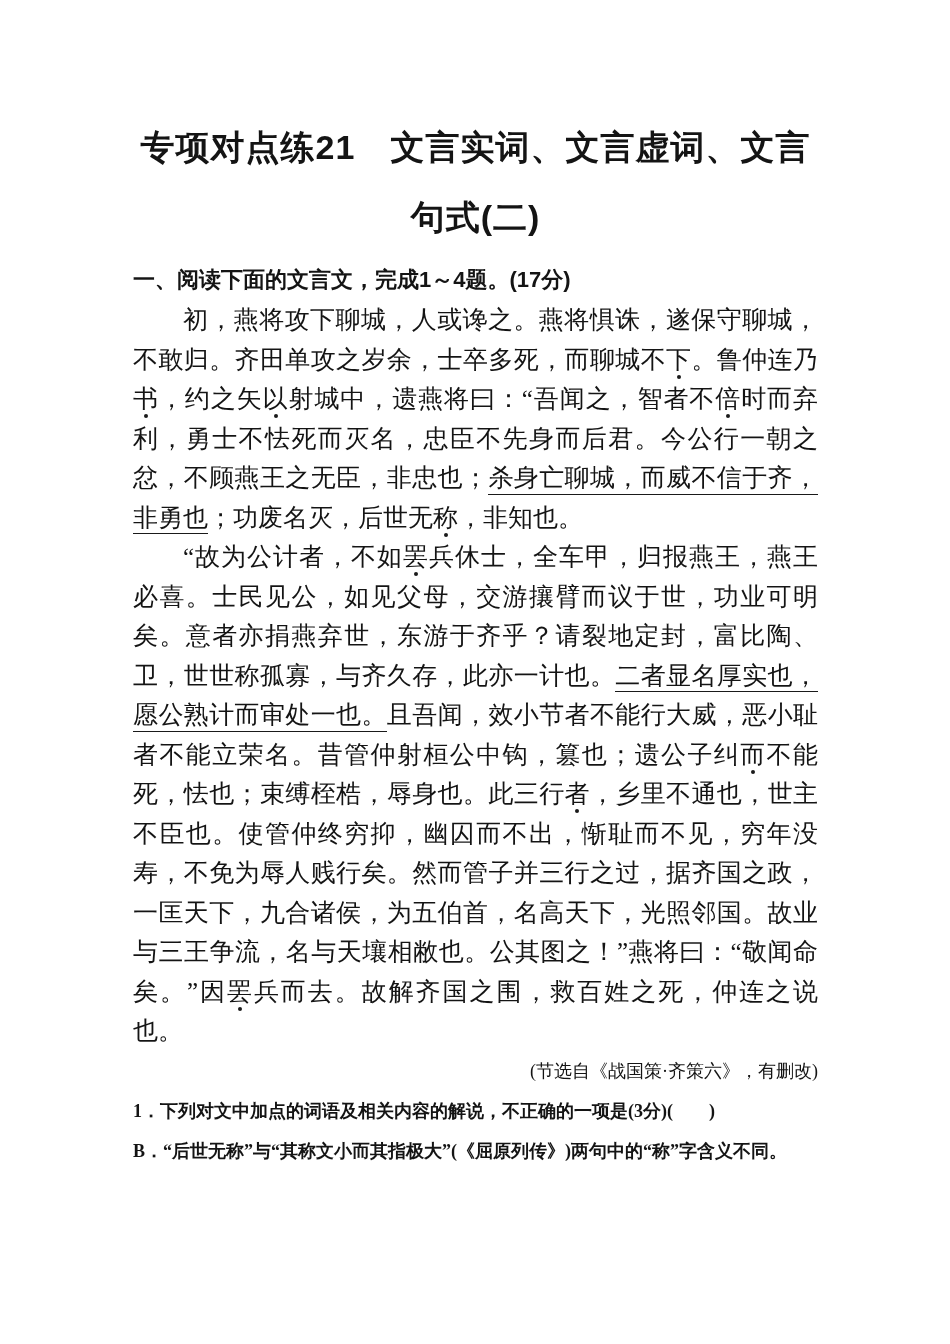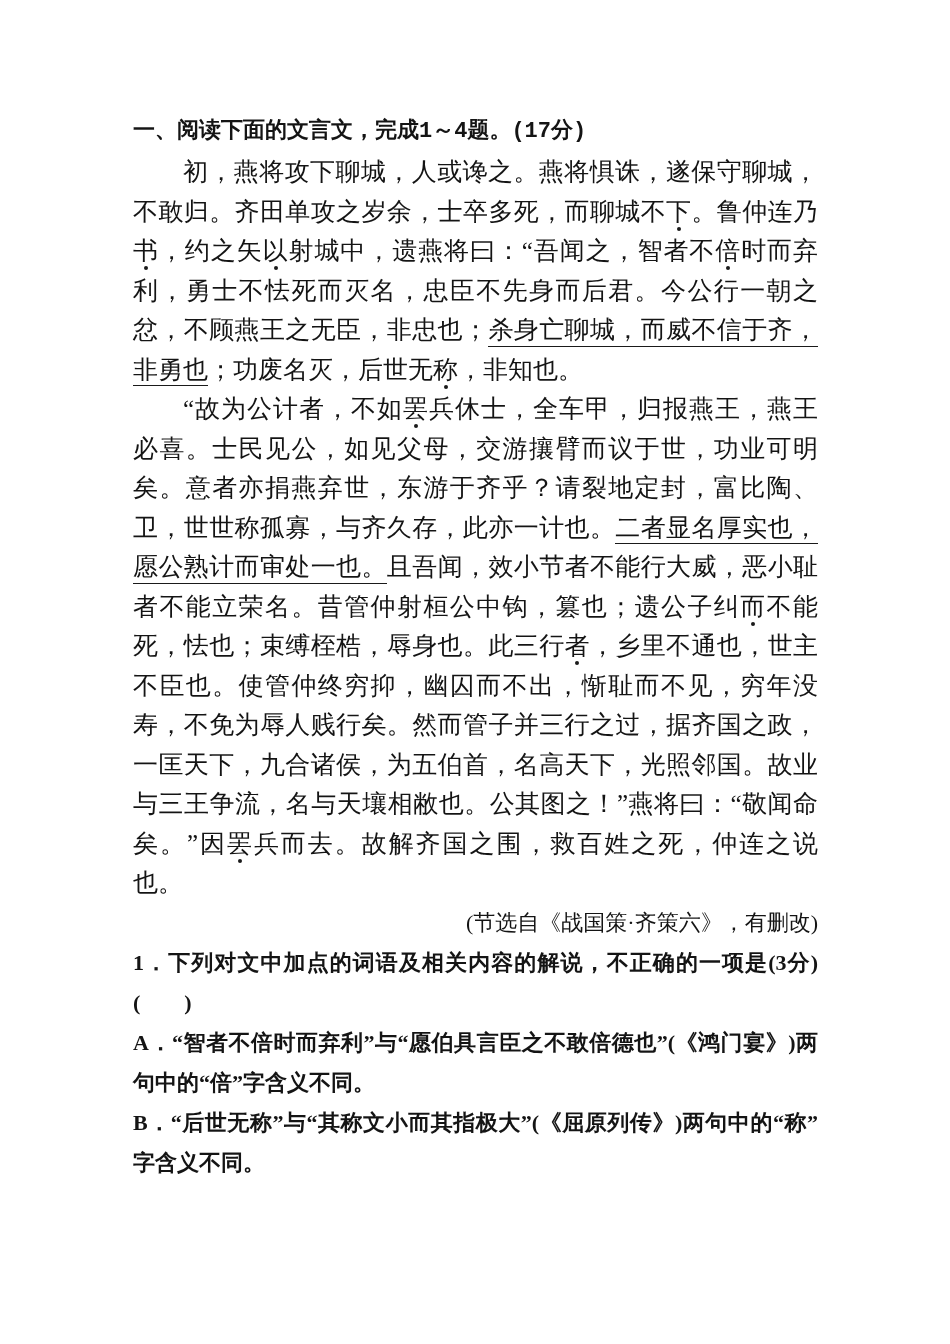--- a/index.html
+++ b/index.html
@@ -23,21 +23,21 @@
   .title {
     font-family: "Liberation Sans", sans-serif;
     font-weight: bold;
     font-size: 34px;
     line-height: 70px;
     text-align: center;
     margin: 0 0 8px 0;
     letter-spacing: 1px;
   }
   .intro {
-    font-family: Liberation Mono, monospace;
+    font-family: Liberation Sans, sans-serif;
     font-weight: bold;
     font-size: 22px;
     line-height: 40px;
     margin: 0;
   }
   .para {
     font-size: 25px;
     line-height: 39.5px;
     text-align: justify;
     text-indent: 2em;
@@ -53,49 +53,49 @@
     width: 4px;
     height: 4px;
     border-radius: 50%;
     background: #1a1a1a;
   }
   .em-underline {
     border-bottom: 1.5px solid #1a1a1a;
     padding-bottom: 2.5px;
   }
   .source {
-    font-size: 22px;
+    font-size: 18px;
     line-height: 40px;
     text-align: right;
     margin: 0;
   }
   .question, .option {
     font-weight: bold;
-    font-size: 22px;
+    font-size: 18px;
     line-height: 40px;
     text-align: justify;
     margin: 0;
   }
   .qnum {
     font-family: "Liberation Serif", serif;
     font-weight: bold;
   }
 </style>
 </head>
 <body>
 
 <div class="page">
 
+  <h1 class="title">专项对点练21　文言实词、文言虚词、文言句式(二)</h1>
 
   <p class="intro">一、阅读下面的文言文，完成1～4题。(17分)</p>
 
   <p class="para">初，燕将攻下聊城，人或谗之。燕将惧诛，遂保守聊城，不敢归。齐田单攻之岁余，士卒多死，而聊城不<span class="em-dot">下</span>。鲁仲连乃<span class="em-dot">书</span>，约之矢<span class="em-dot">以</span>射城中，遗燕将曰：“吾闻之，智者不<span class="em-dot">倍</span>时而弃利，勇士不怯死而灭名，忠臣不先身而后君。今公行一朝之忿，不顾燕王之无臣，非忠也；<span class="em-underline">杀身亡聊城，而威不信于齐，非勇也</span>；功废名灭，后世无<span class="em-dot">称</span>，非知也。</p>
   <p class="para">“故为公计者，不如<span class="em-dot">罢</span>兵休士，全车甲，归报燕王，燕王必喜。士民见公，如见父母，交游攘臂而议于世，功业可明矣。意者亦捐燕弃世，东游于齐乎？请裂地定封，富比陶、卫，世世称孤寡，与齐久存，此亦一计也。<span class="em-underline">二者显名厚实也，愿公熟计而审处一也。</span>且吾闻，效小节者不能行大威，恶小耻者不能立荣名。昔管仲射桓公中钩，篡也；遗公子纠<span class="em-dot">而</span>不能死，怯也；束缚桎梏，辱身也。此三行<span class="em-dot">者</span>，乡里不通也，世主不臣也。使管仲终穷抑，幽囚而不出，惭耻而不见，穷年没寿，不免为辱人贱行矣。然而管子并三行之过，据齐国之政，一匡天下，九合诸侯，为五伯首，名高天下，光照邻国。故业与三王争流，名与天壤相敝也。公其图之！”燕将曰：“敬闻命矣。”因<span class="em-dot">罢</span>兵而去。故解齐国之围，救百姓之死，仲连之说也。</p>
 
   <p class="source">(节选自《战国策·齐策六》，有删改)</p>
 
   <p class="question"><span class="qnum">1．</span><span>下列对文中加点的词语及相关内容的解说，不正确的一项是(3分)(　　)</span></p>
 
-  <p class="option"><span class="qnum">A．</span><span>“智者不倍时而弃利”与“愿伯具言臣之不敢倍德也”(《鸿门宴》)两句中的“倍”字含义不同。</span></p>
 
   <p class="option"><span class="qnum">B．</span><span>“后世无称”与“其称文小而其指极大”(《屈原列传》)两句中的“称”字含义不同。</span></p>
 
 </div>
 
 </body></html>

